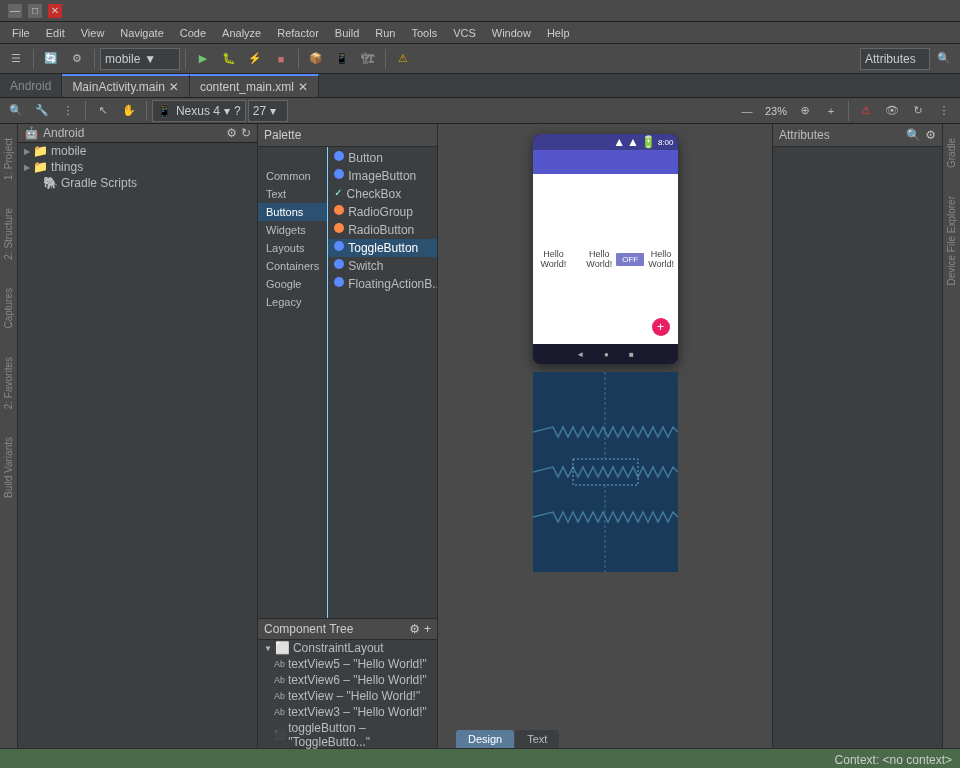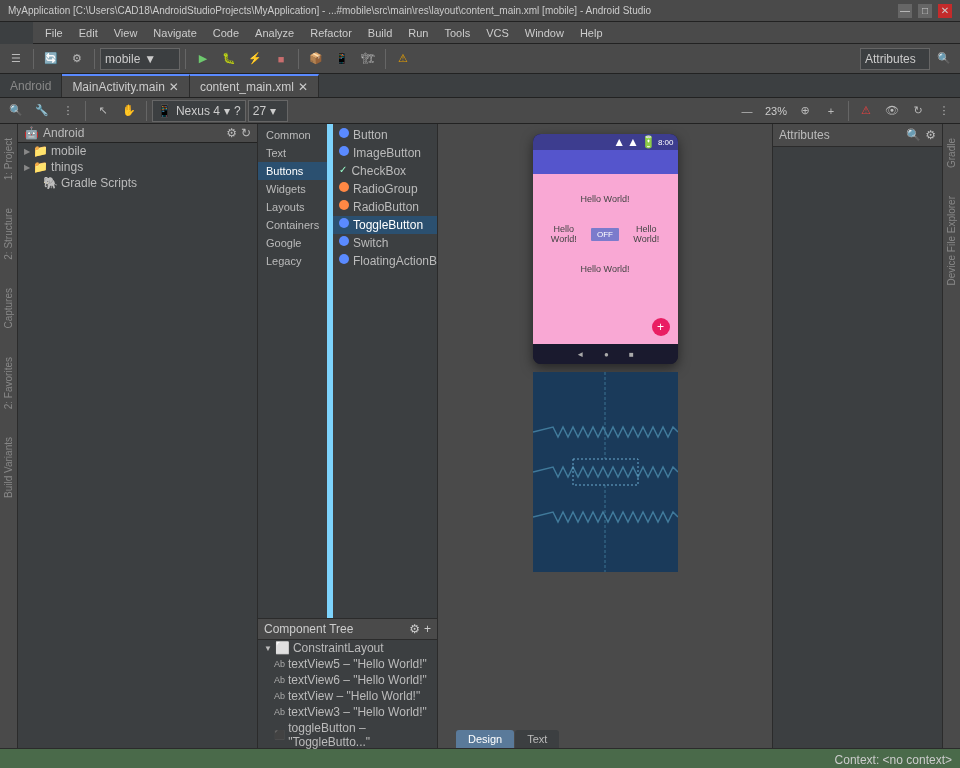--- a/index.html
+++ b/index.html
@@ -20,21 +20,20 @@
     .title-btn { width: 14px; height: 14px; border: none; background: #666; cursor: pointer; font-size: 10px; color: #ccc; display: flex; align-items: center; justify-content: center; }
     
     
     #menubar {
       background: #4a4a4a;
       height: 22px;
       display: flex;
       align-items: center;
       padding: 0 4px;
       border-bottom: 1px solid #222;
-      margin-left: 33px;
     }
     .menu-item { padding: 2px 8px; color: #cccccc; cursor: pointer; font-size: 11px; }
     
     
     #toolbar {
       background: #4a4a4a;
       height: 30px;
       display: flex;
       align-items: center;
       padding: 0 4px;
@@ -141,22 +140,22 @@
     }
     
     #palette-content {
       display: flex;
       flex: 1;
       overflow: hidden;
     }
     
     #palette-categories {
       width: 75px;
-      border-right: 6px solid #7dd3fc;
-      padding-top: 2px;
+      border-right: 1px solid #7dd3fc;
+      padding-top: 20px;
     }
     
     .palette-category {
       padding: 3px 8px;
       font-size: 11px;
       cursor: pointer;
       color: #bbbbbb;
     }
     .palette-category.selected { background: #2b5070; color: #ffffff; }
     
@@ -253,24 +252,24 @@
     
     #phone-toolbar {
       background: #5555cc;
       height: 24px;
       display: flex;
       align-items: center;
       padding: 0 8px;
     }
     
     #phone-content {
-      background: #f9a8d4;
+      background: #ffffff;
       min-height: 170px;
       display: flex;
-      flex-direction: column;
+      flex-direction: row;
       align-items: center;
       padding: 20px 8px;
       gap: 20px;
       position: relative;
     }
     
     .phone-hello { font-size: 9px; color: #444; text-align: center; }
     
     .phone-toggle-row {
       display: flex;
@@ -443,21 +442,20 @@
     .top-tab.active {
       color: #cccccc;
       background: #4a4a4a;
       border-top: 2px solid #5a8aff;
     }
   </style>
 </head>
 <body>
 
 <div id="titlebar">
-  <span style="flex:1;font-size:10px;overflow:hidden;white-space:nowrap;text-overflow:ellipsis;">MyApplication [C:\Users\CAD18\AndroidStudioProjects\MyApplication] - ...#mobile\src\main\res\layout\content_main.xml [mobile] - Android Studio</span>
   <div id="titlebar-controls">
     <button class="title-btn">—</button>
     <button class="title-btn">□</button>
     <button class="title-btn" style="background:#c42b2b;">✕</button>
   </div>
 </div>
 
 <div id="menubar">
   <span class="menu-item">File</span>
   <span class="menu-item">Edit</span>
@@ -576,20 +574,23 @@
       <span>things</span>
     </div>
     <div class="tree-item">
       <span class="indent"></span>
       <span>🐘</span>
       <span>Gradle Scripts</span>
     </div>
   </div>
 
   <div id="palette-panel">
+    <div id="palette-header">
+      <span>Palette</span>
+    </div>
     <div id="palette-content">
       <div id="palette-categories">
         <div class="palette-category">Common</div>
         <div class="palette-category">Text</div>
         <div class="palette-category selected">Buttons</div>
         <div class="palette-category">Widgets</div>
         <div class="palette-category">Layouts</div>
         <div class="palette-category">Containers</div>
         <div class="palette-category">Google</div>
         <div class="palette-category">Legacy</div>

